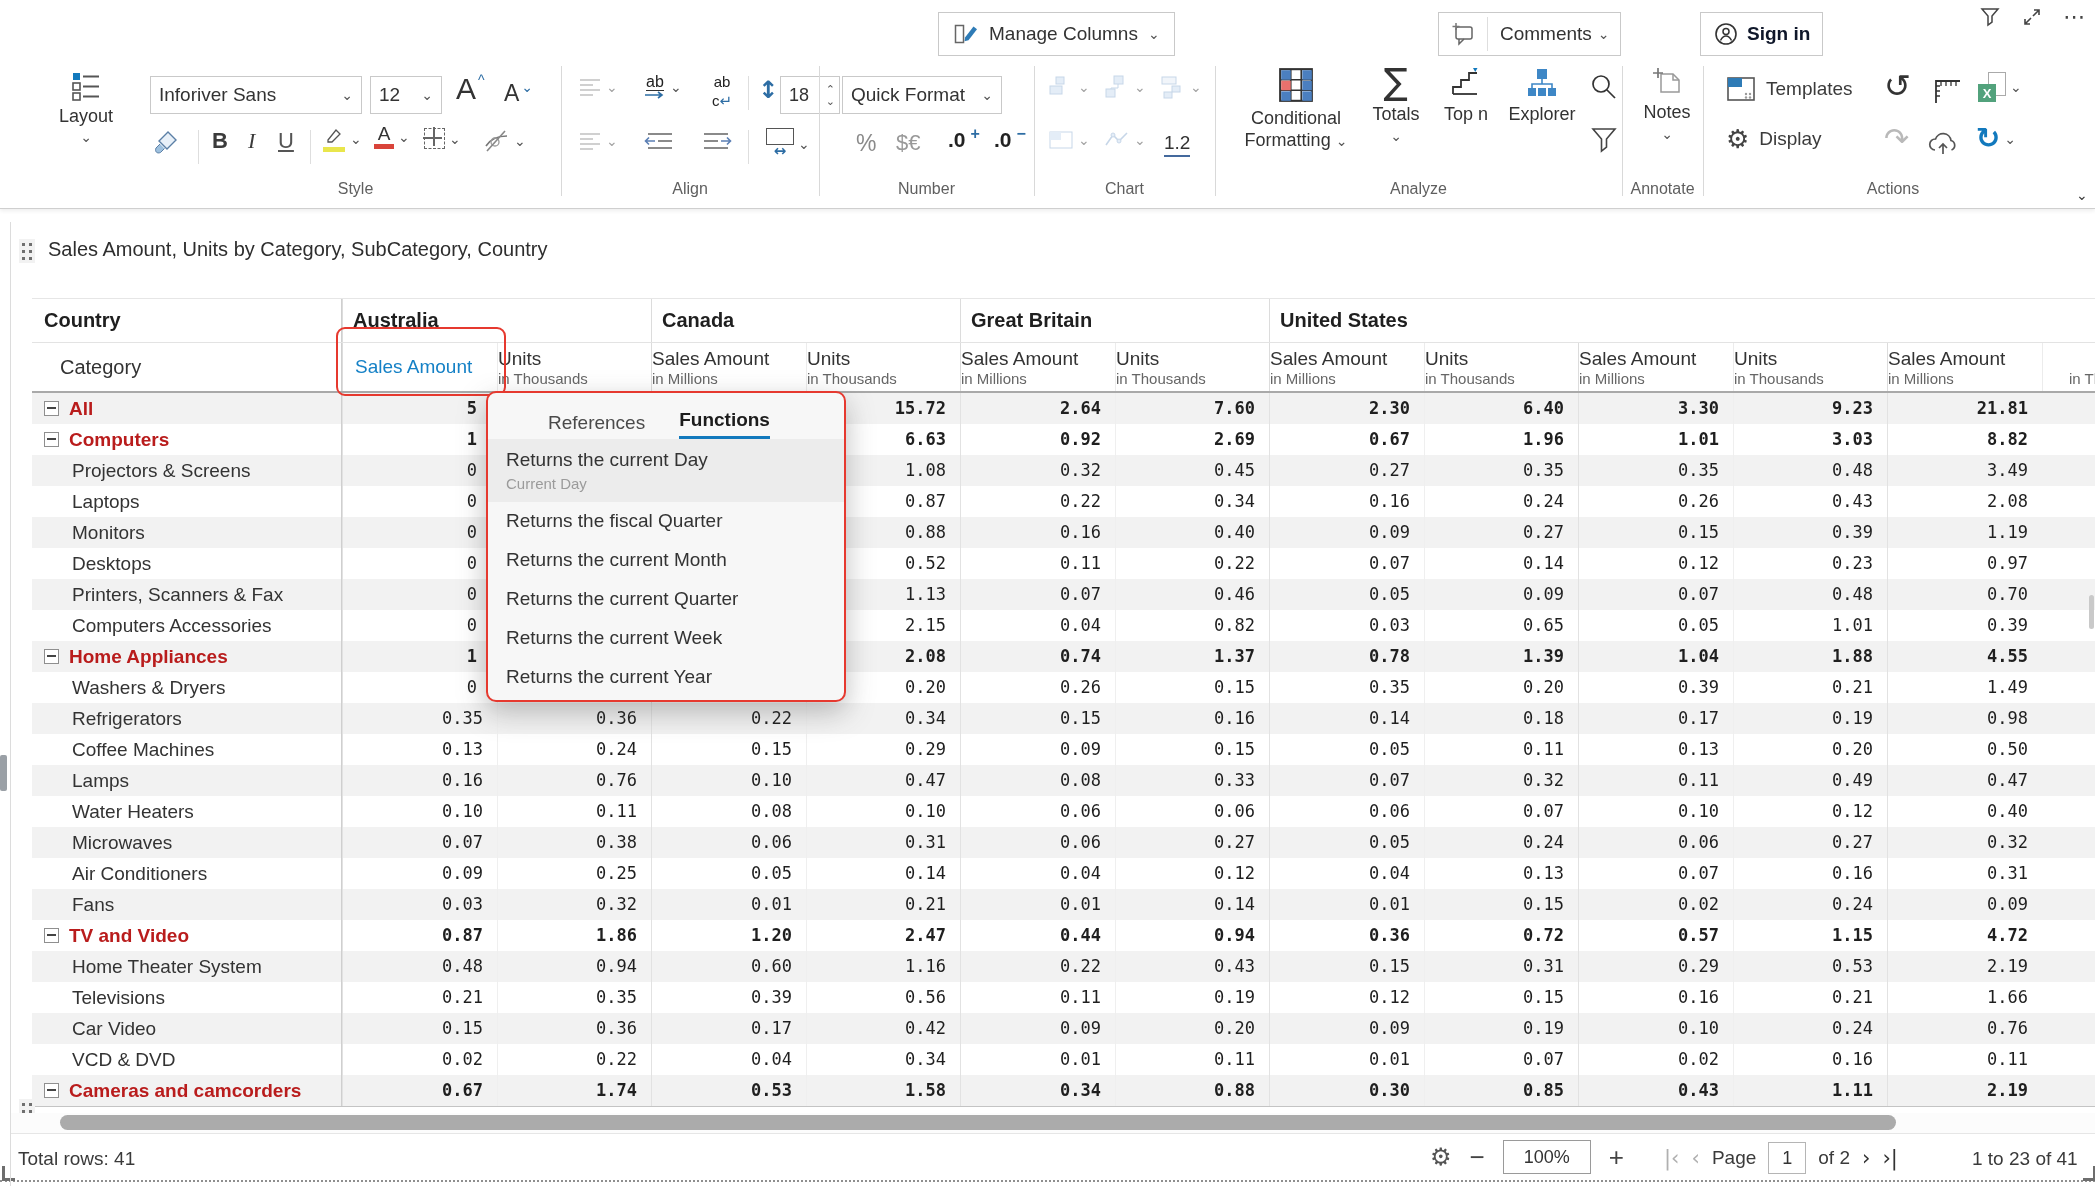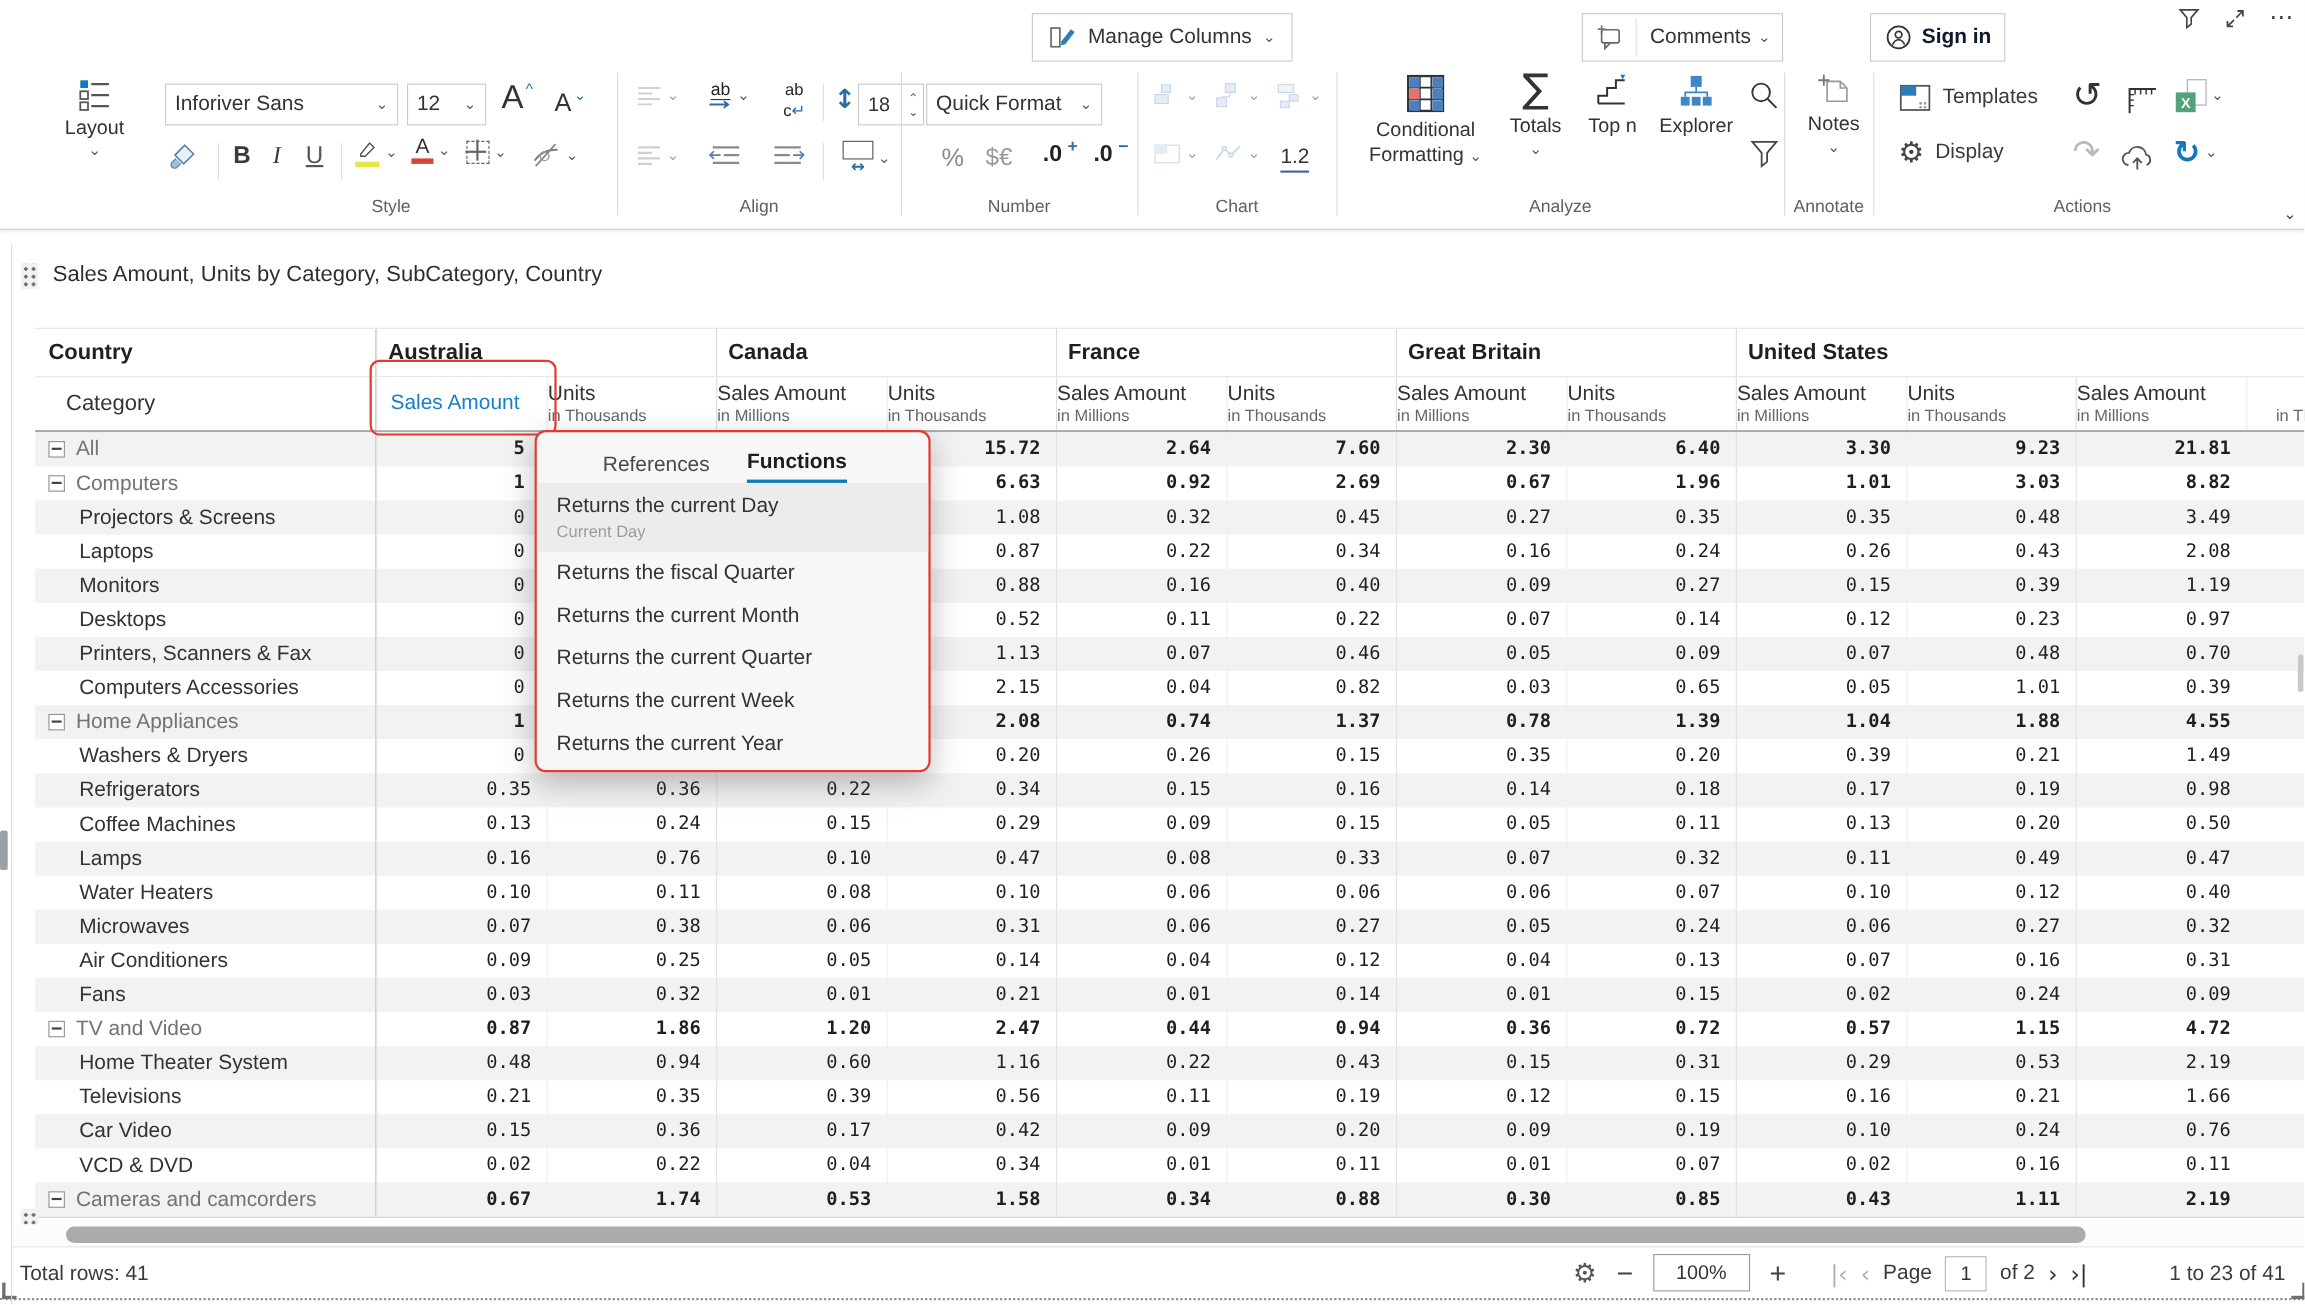--- a/index.html
+++ b/index.html
@@ -49,21 +49,21 @@
   .mh .l1{font-size:19px;color:#333;line-height:1.15;}
   .mh .l2{font-size:15px;color:#666;line-height:1.25;}
   .mh.editcell{background:#fff;text-align:left;padding:0 0 0 12px;display:flex;align-items:center;}
   .mh.editcell .l1{font-size:19px;color:#1581c6;}
   .mh.stub{width:53px;overflow:hidden;text-align:left;padding:5px 0 0 26px;white-space:nowrap;}
   .t-row{display:flex;height:31px;align-items:center;}
   #tbody .t-row:nth-child(odd){background:#f2f2f2;}
   #tbody{border-bottom:1px solid #c4c4c4;}
   .c-cat{width:310px;display:flex;align-items:center;box-sizing:border-box;height:31px;
          border-right:1px solid #cfcfcf;font-size:19px;color:#333;}
-  .grp .c-cat{font-weight:normal;color:#737373;}
+  .grp .c-cat{font-weight:bold;color:#b91c1c;}
   .collapse{width:13px;height:13px;border:1px solid #8f8f8f;background:#fff;position:relative;
             margin-left:12px;flex:0 0 auto;}
   .collapse::after{content:"";position:absolute;left:2px;right:2px;top:5px;height:1.5px;background:#444;}
   .grp .lbl{margin-left:10px;}
   .child .lbl{margin-left:40px;}
   .val{box-sizing:border-box;text-align:right;padding-right:14px;height:31px;line-height:31px;
        font-family:"DejaVu Sans Mono",monospace;font-size:17px;color:#1f1f1f;}
   .grp .val{font-weight:bold;}
   .c-sa{width:155px;border-left:1px solid #e2e2e2;}
   .c-un{width:154px;border-left:1px solid #efefef;}
@@ -492,21 +492,20 @@
   <div id="titlebar">
     <div class="draghandle abs" style="left:14px;top:4px;"></div>
     <div class="abs" style="left:48px;top:6px;font-size:20px;color:#2e2e2e;">Sales Amount, Units by Category, SubCategory, Country</div>
   </div>
 
   <div id="table">
     <div class="h1row" id="h1row">
         <div class="h1corner">Country</div>
         <div class="hb">Australia</div>
         <div class="hb">Canada</div>
-        <div class="hb">France</div>
         <div class="hb">Great Britain</div>
         <div class="hb last">United States</div>
       </div>
     <div class="h2row" id="h2row">
         <div class="h2corner">Category</div>
         <div class="mh sa editcell">
           <div class="l1">Sales Amount</div>
         </div>
         <div class="mh un">
           <div class="l1">Units</div>

